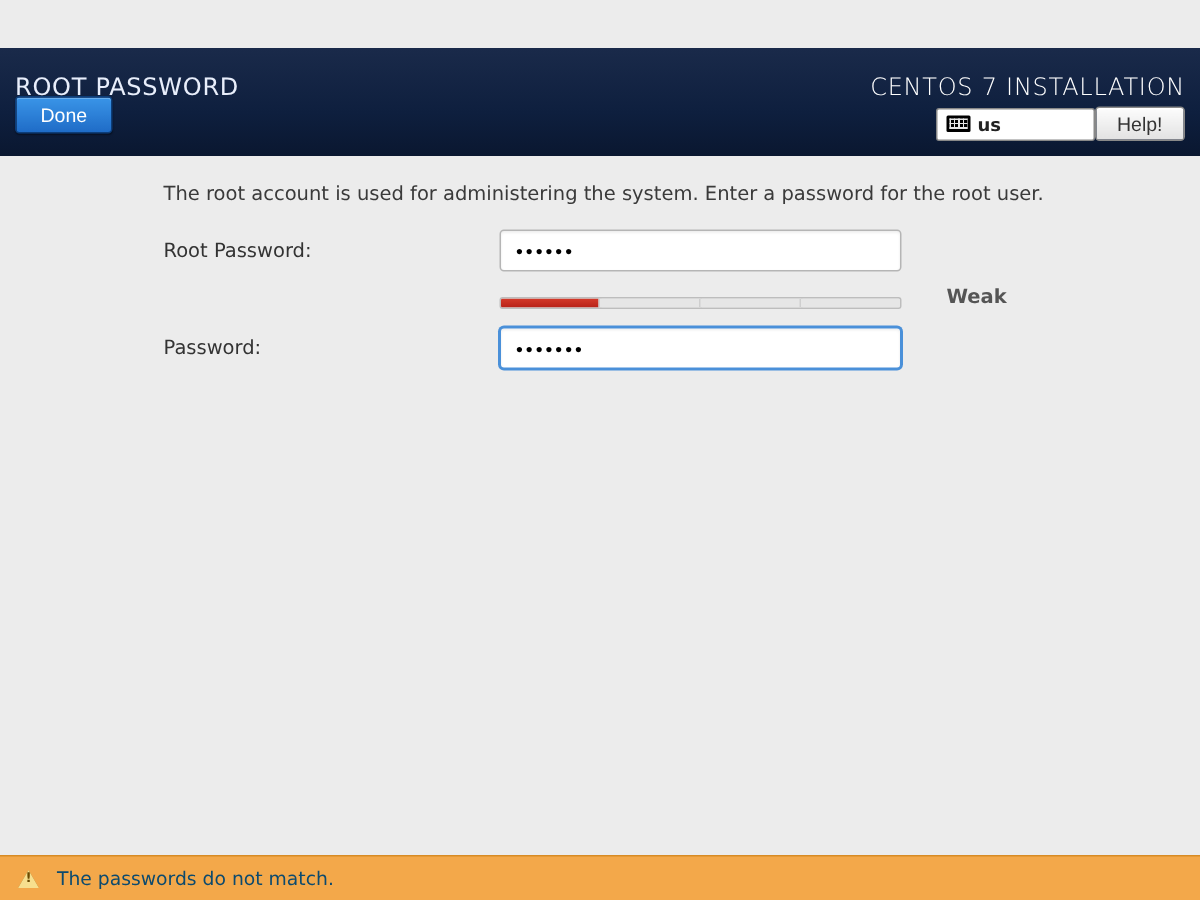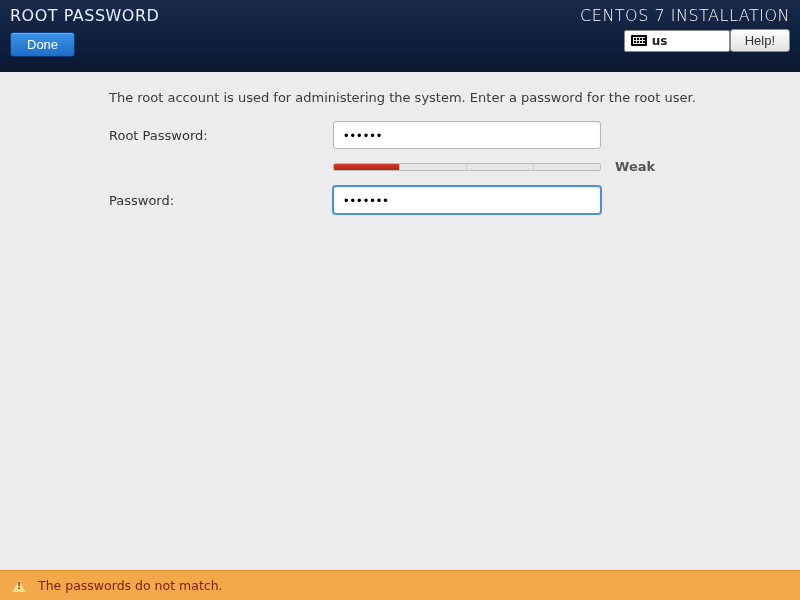--- a/index.html
+++ b/index.html
@@ -2,23 +2,24 @@
 <html><head>
 <meta charset="utf-8">
 <style>
   * { box-sizing: border-box; margin: 0; padding: 0; }
   html, body { width: 800px; height: 600px; font-family: "DejaVu Sans", "Liberation Sans", Arial, sans-serif; overflow: hidden; }
   body { background: #ececec; display: flex; flex-direction: column; }
 
   .header {
     background: linear-gradient(to bottom, #1a2a4a 0%, #0e1f3e 60%, #0a1730 100%);
     color: #fff;
-    padding: 6px 10px 8px 10px;
+    padding: 16px 10px 8px 10px;
     position: relative;
     height: 72px;
+    margin-top: 32px;
   }
   .header-top { display: flex; justify-content: space-between; align-items: flex-start; }
   .title { font-size: 16px; font-weight: 400; letter-spacing: 0.5px; color: #e8eefb; }
   .right-title { font-size: 16px; font-weight: 300; letter-spacing: 0.5px; text-align: left; }
 
   .header-controls { display: flex; align-items: center; margin-top: 4px; justify-content: flex-end; }
 
   .done-btn {
     background: linear-gradient(to bottom, #3a95e8, #1f6cc7);
     border: 1px solid #0d3d78;
@@ -91,21 +92,21 @@
     font-size: 13px;
     background: #fff;
     box-shadow: inset 0 1px 2px rgba(0,0,0,0.08);
     letter-spacing: 2px;
   }
   .form-input.focused {
     border: 1px solid #4a90d9;
     box-shadow: inset 0 1px 2px rgba(0,0,0,0.08), 0 0 0 1px #4a90d9;
   }
 
-  .strength-row { display: flex; align-items: center; margin: 2px 0 12px 224px; width: 340px; }
+  .strength-row { display: flex; align-items: flex-end; margin: 2px 0 12px 224px; width: 340px; gap: 16px; }
   .strength-bar {
     width: 268px; height: 8px;
     display: flex; gap: 1px;
     background: #e6e6e6;
     border: 1px solid #bdbdbd;
     border-radius: 2px;
     overflow: hidden;
   }
   .strength-seg { flex: 1; background: #e6e6e6; border-right: 1px solid #cfcfcf; }
   .strength-seg:last-child { border-right: none; }
@@ -131,21 +132,21 @@
     filter: drop-shadow(0 0 0.5px #a06a10);
   }
   .warn-icon::after {
     content: "!";
     position: absolute;
     left: -2px; top: 1px;
     font-size: 9px;
     font-weight: bold;
     color: #6b4a00;
   }
-  .footer-msg { font-size: 12.5px; color: #7f1d1d; }
+  .footer-msg { font-size: 12.5px; color: #0c4a6e; }
   .watermark {
     position: absolute;
     right: 10px;
     color: rgba(255,255,255,0.85);
     font-size: 14px;
     text-shadow: 0 1px 1px rgba(120,80,20,0.5);
   }
 </style>
 </head>
 <body>

